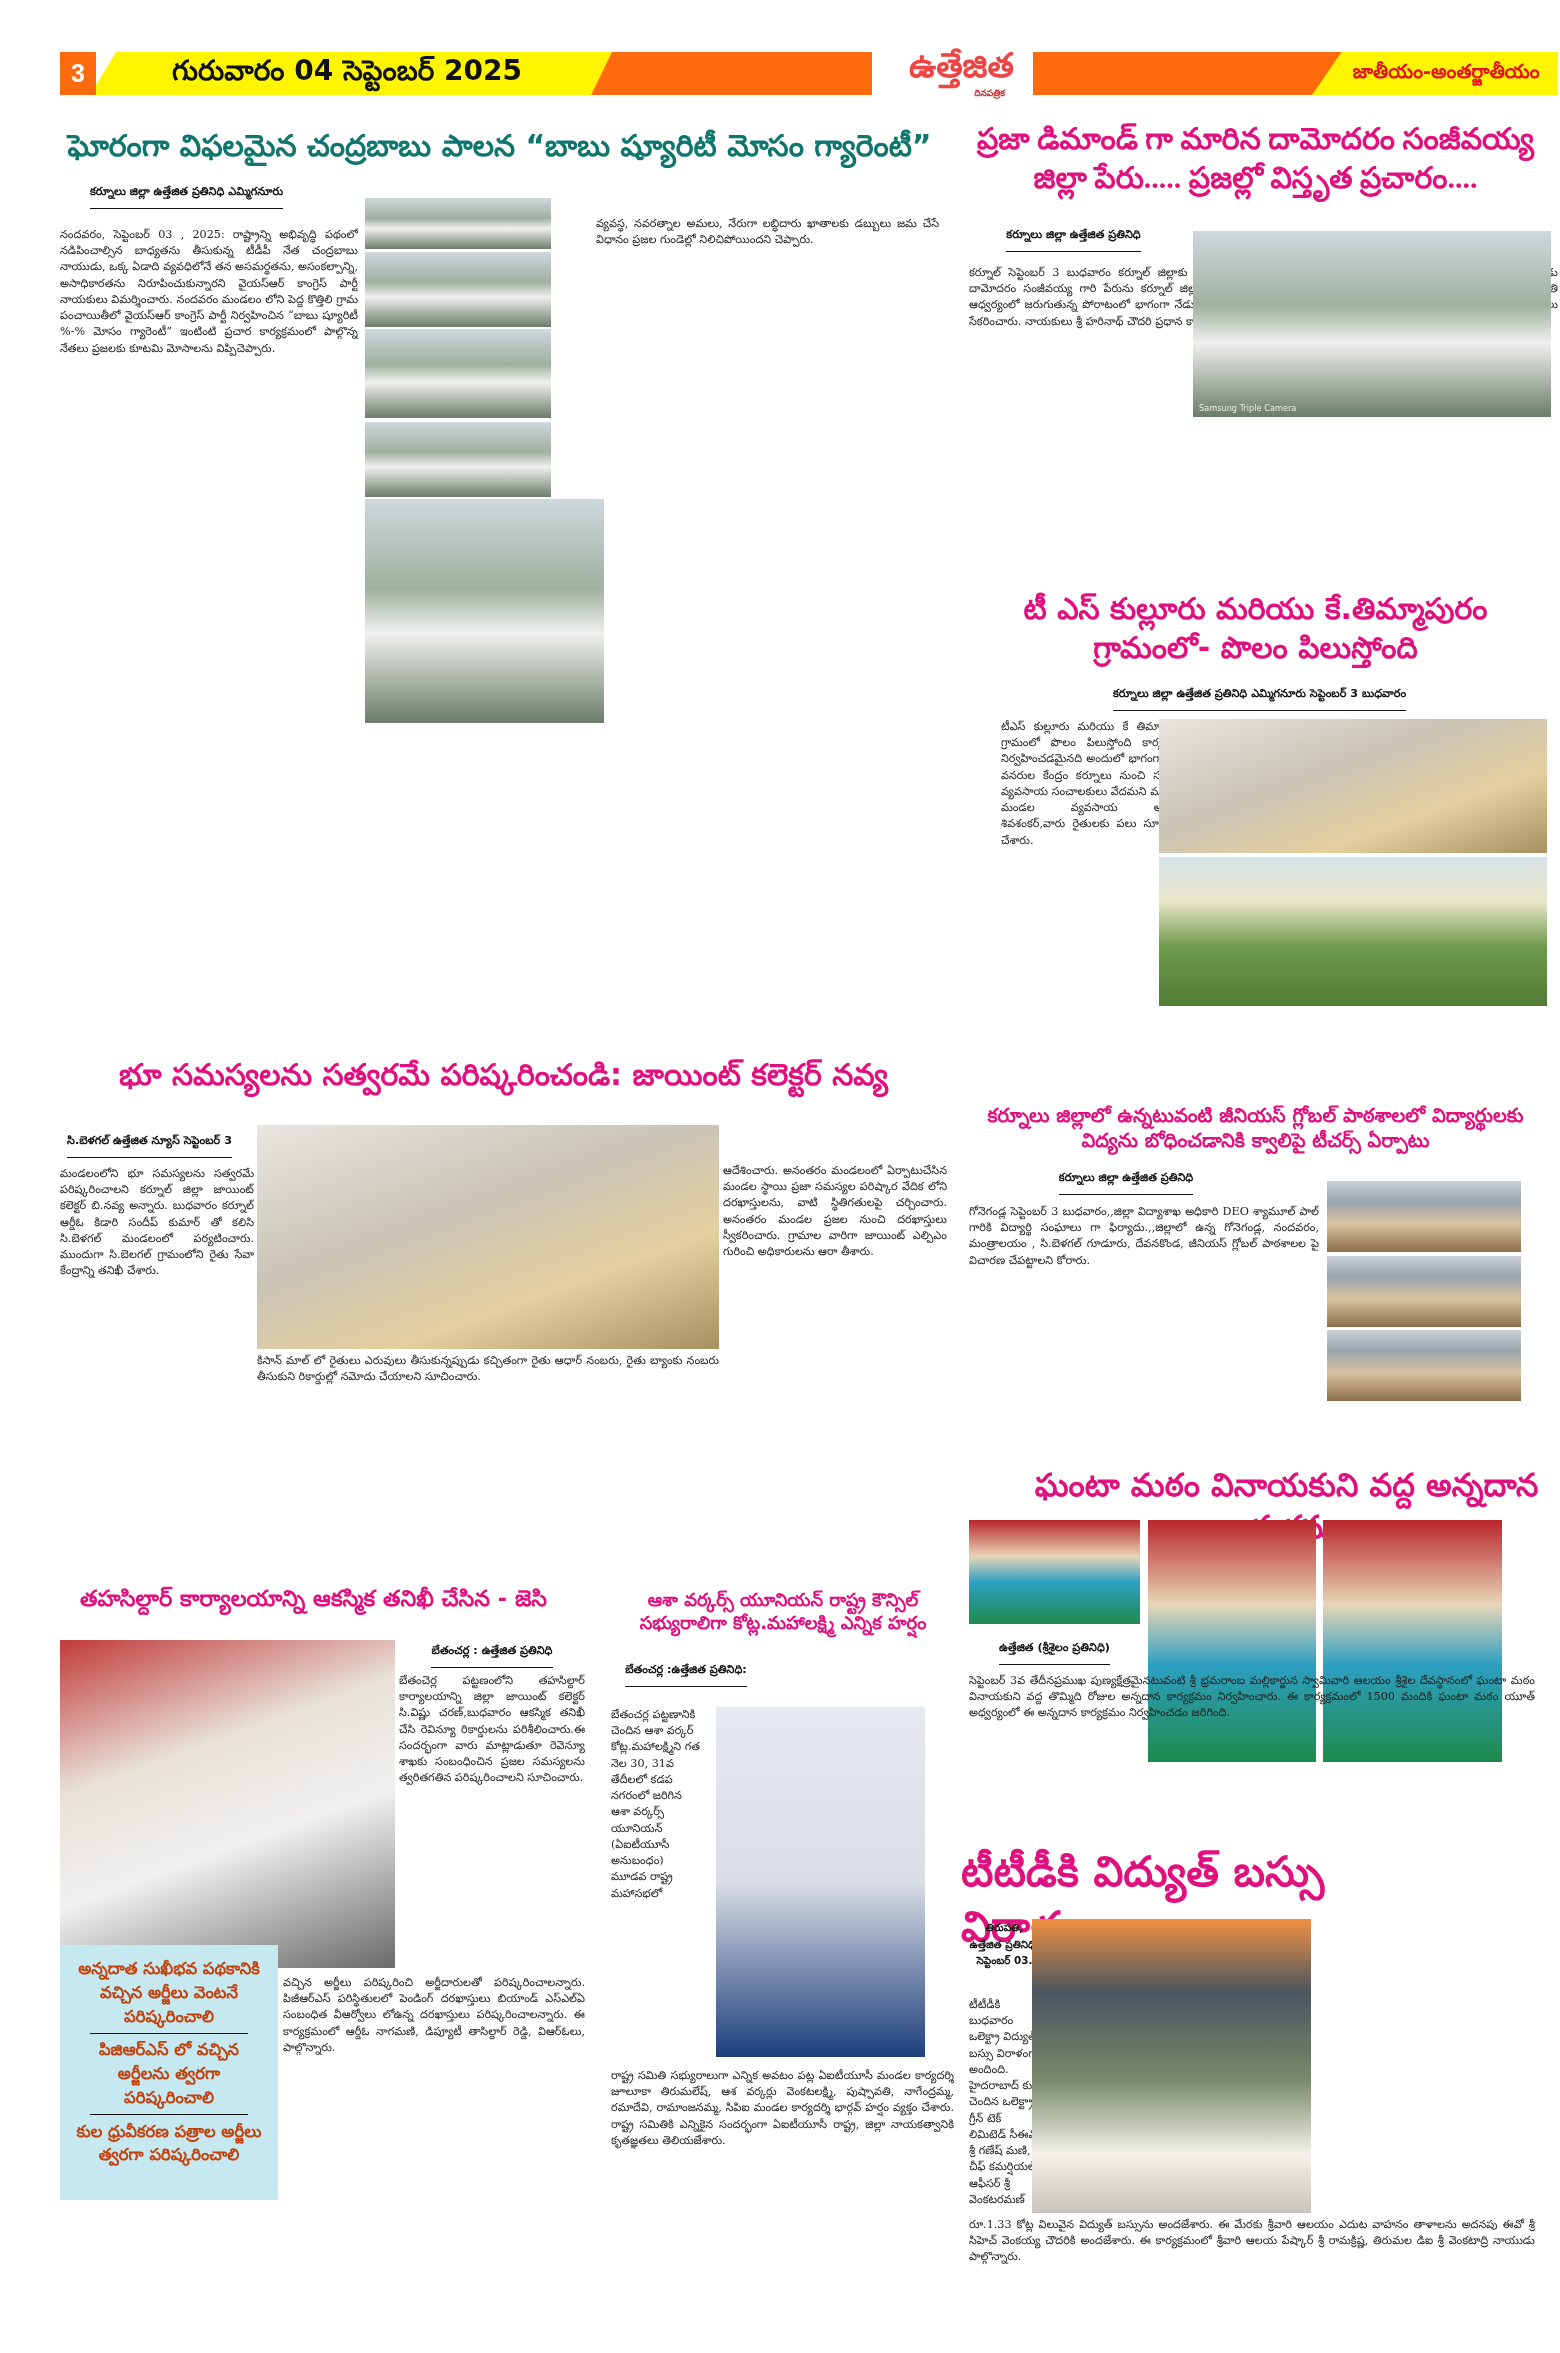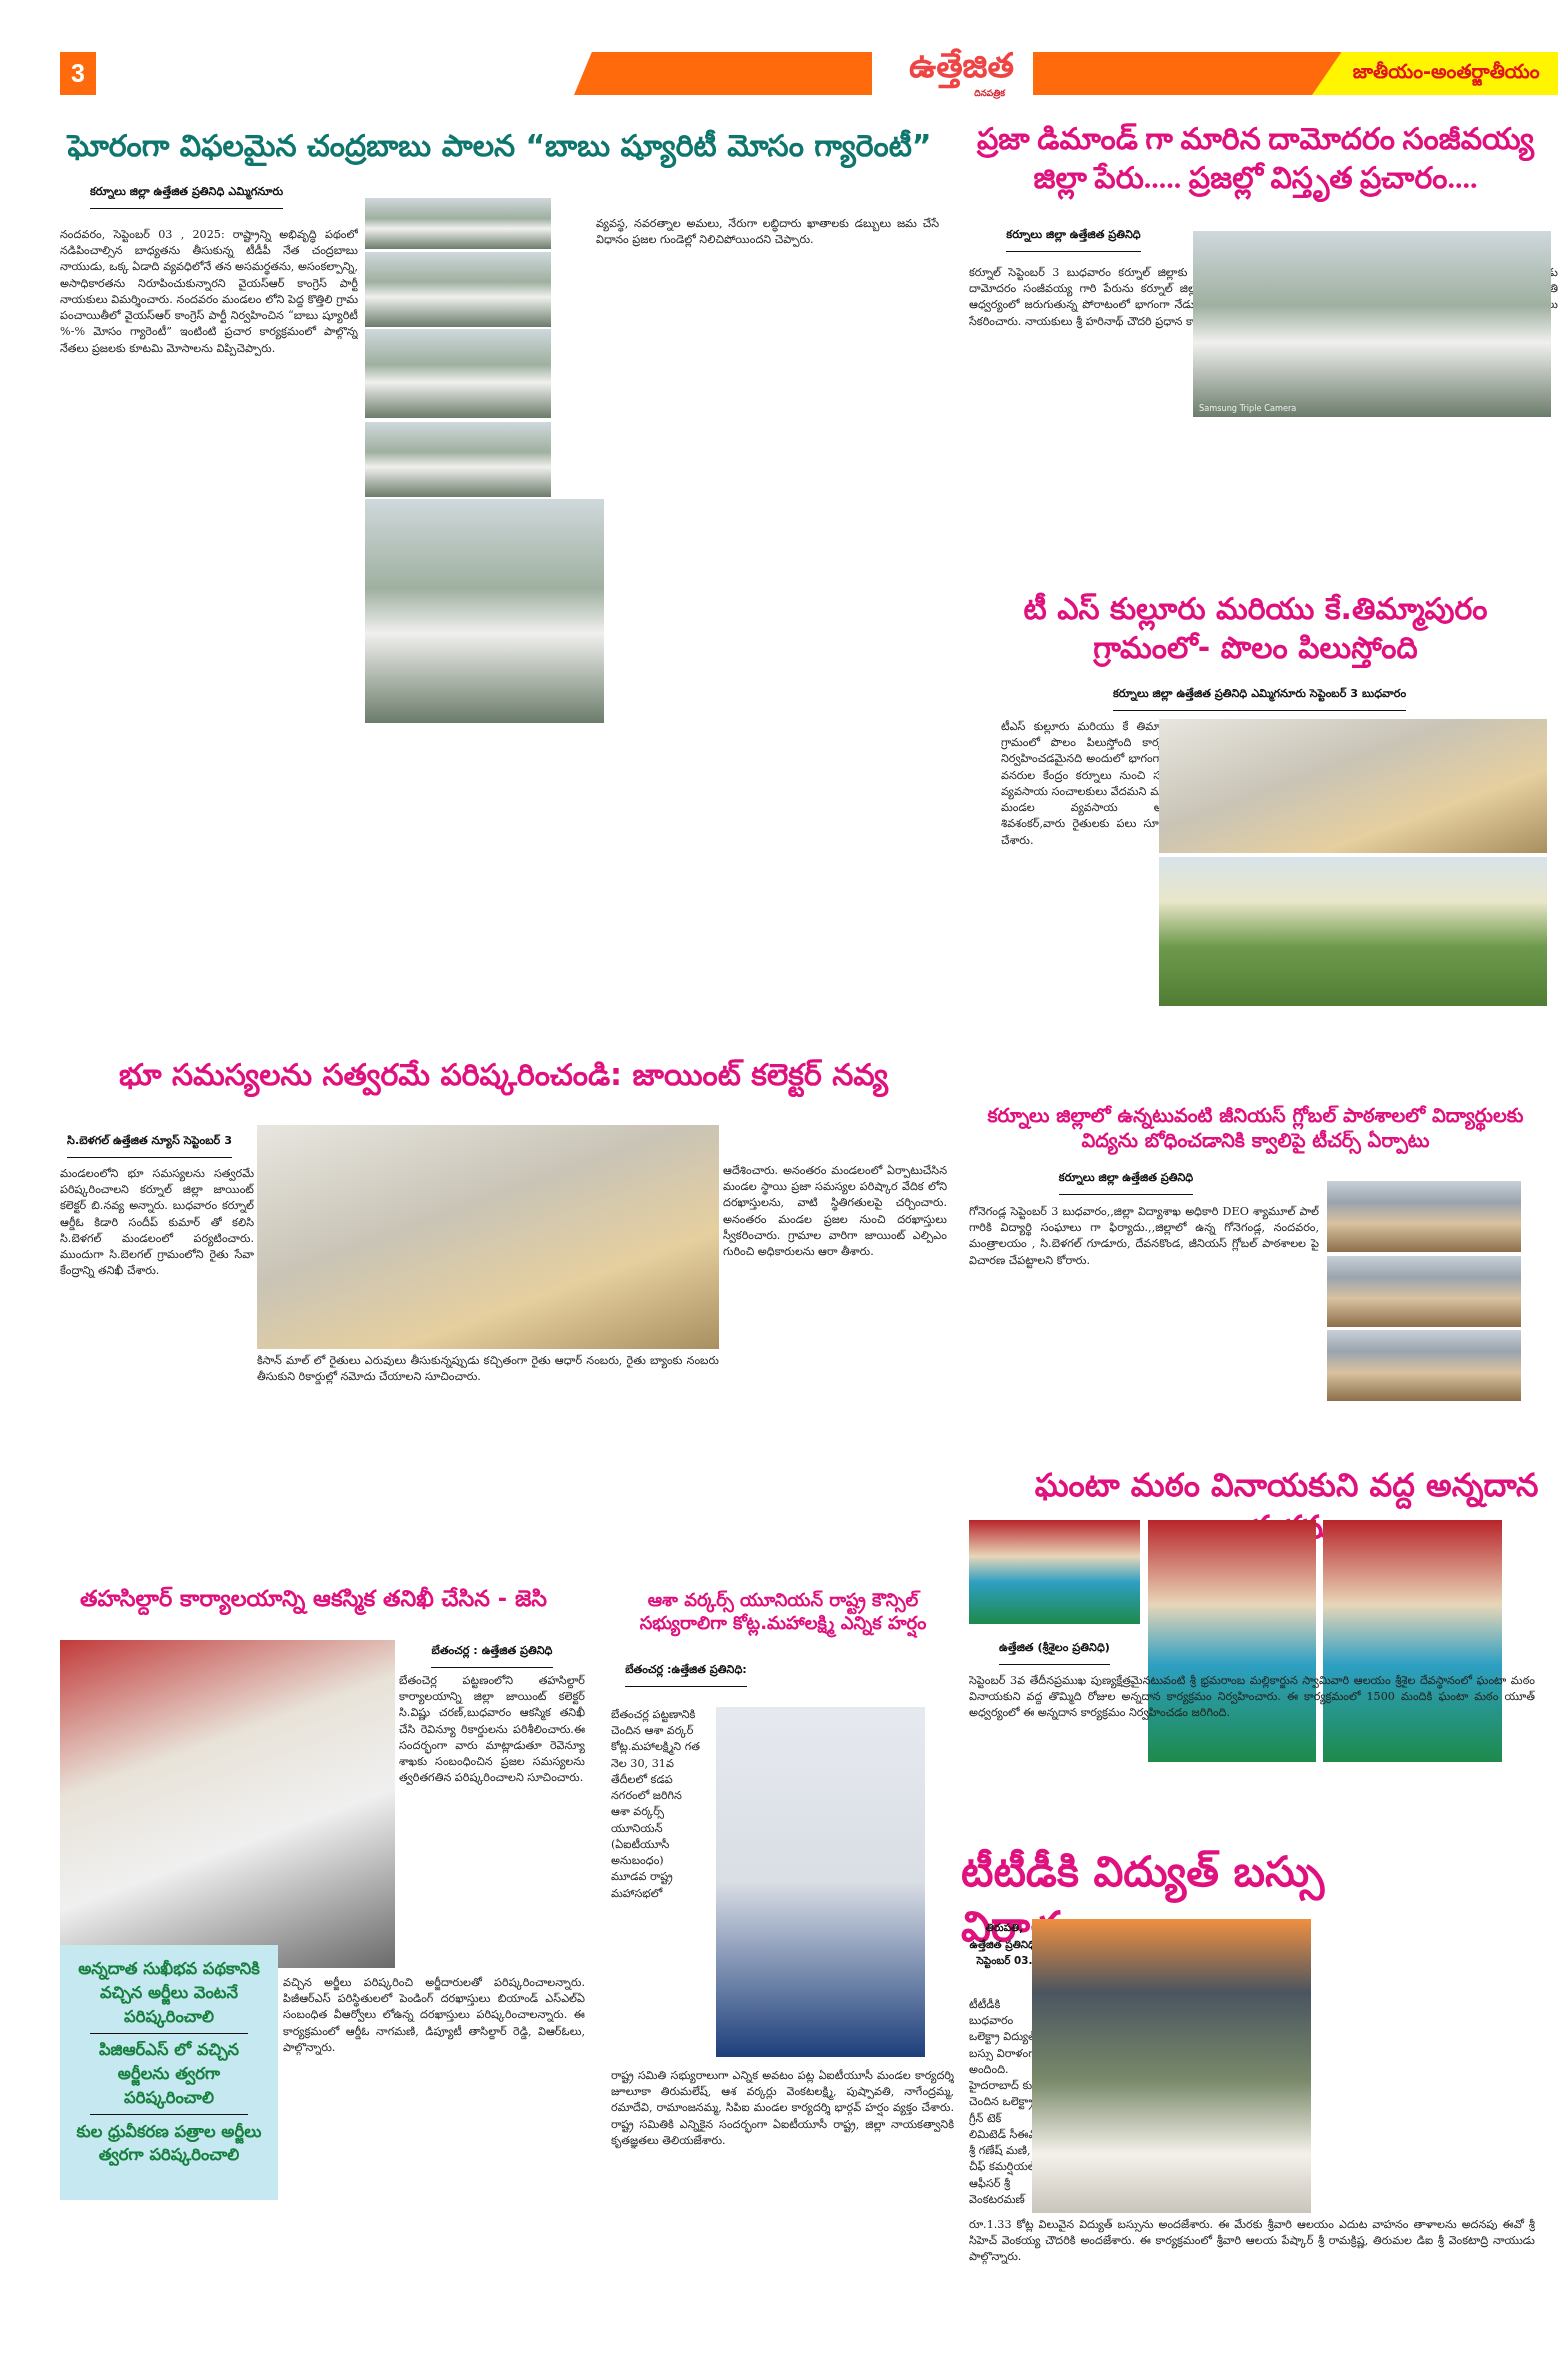--- a/index.html
+++ b/index.html
@@ -28,30 +28,31 @@
   .ph-office { background: linear-gradient(160deg, #e8e6e0 0%, #c9c4b6 40%, #e6cf9f 70%, #a88f60 100%); }
   .ph-field { background: linear-gradient(180deg, #d8e3ea 0%, #e9e6c8 30%, #6f9a4d 60%, #4f7d33 100%); }
   .ph-school { background: linear-gradient(180deg, #c8d0d8 0%, #9aa4ae 30%, #d9c2a0 60%, #8c6f4a 100%); }
   .ph-pooja { background: linear-gradient(180deg, #b8242a 0%, #e8d6b8 35%, #2d9fc2 60%, #1e8a4a 100%); }
   .ph-portrait { background: linear-gradient(180deg, #e6eaf0 0%, #d9dde4 50%, #1d3f7c 100%); }
   .ph-jc { background: linear-gradient(160deg, #c23a3a 0%, #e8e2d8 35%, #f0f0f0 60%, #6a6a6a 100%); }
   .ph-bus { background: linear-gradient(180deg, #f09040 0%, #4a5560 25%, #7a8a6a 55%, #f4f1ea 80%, #c9c4bc 100%); }
   .ph-label { position: absolute; bottom: 4.5px; left: 6px; font: 8.2px "DejaVu Sans", sans-serif; color: rgba(255,255,255,0.85); }
 
   .callout { position: absolute; left: 60px; top: 1945px; width: 218px; height: 255px; background: #c6e8f0; padding: 12px 15px; }
-  .callout p { font: bold 16.4px "DejaVu Sans", sans-serif; text-align: center; line-height: 1.45; color: #15803d; }
+  .callout p { font: bold 16.4px "DejaVu Sans", sans-serif; text-align: center; line-height: 1.45; color: #c2410c; }
   .callout hr { border: 0; border-top: 1.5px solid #111; margin: 4.5px 15px; }
 
   .abs { position: absolute; }
 </style>
 </head>
 <body>
 
 <header class="masthead">
   <div class="mh-orange-left"></div>
+  <div class="mh-date">గురువారం 04 సెప్టెంబర్ 2025</div>
   <div class="mh-pageno">3</div>
   <div class="mh-logo">
     <div class="logo-main">ఉత్తేజిత</div>
     <div class="logo-sub">దినపత్రిక</div>
   </div>
   <div class="mh-orange-right"></div>
   <div class="mh-section">జాతీయం-అంతర్జాతీయం</div>
 </header>
 
 <section>

